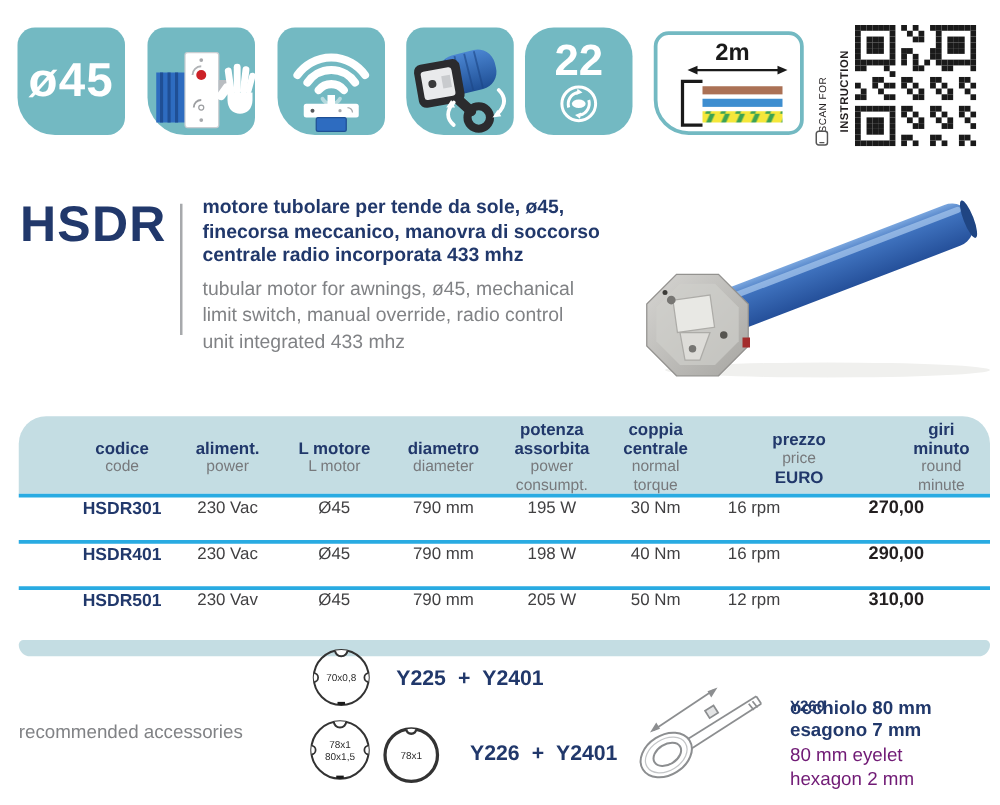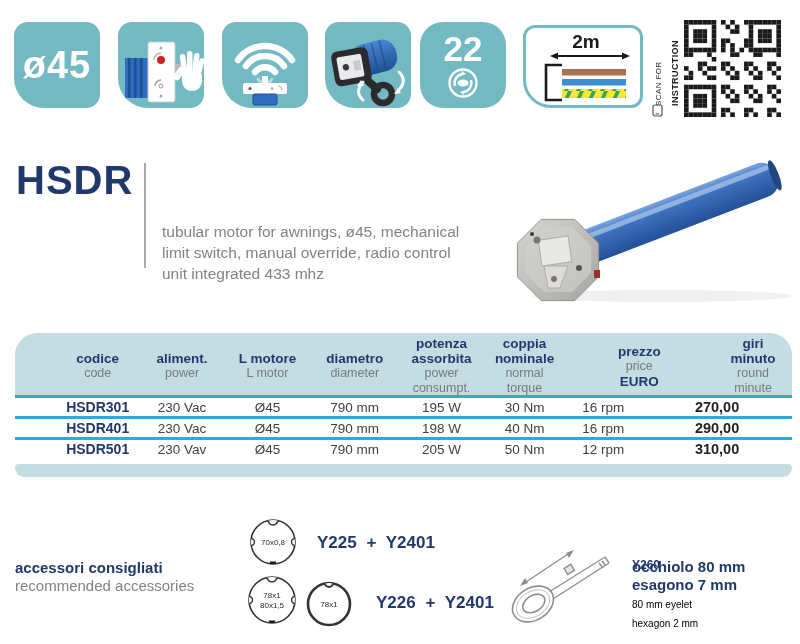--- a/index.html
+++ b/index.html
@@ -38,21 +38,21 @@
 
   
   .table{position:absolute;left:15px;top:333px;width:777px;}
   .thead{height:62px;background:#c4dde3;border-radius:22px 22px 0 0;display:flex;
          align-items:center;box-sizing:border-box;padding-top:4px;}
   .hcell{text-align:center;}
   .h-it{font-weight:bold;color:#21386b;font-size:13.5px;line-height:15px;white-space:pre-line;}
   .h-en{color:#77797c;font-size:12.5px;line-height:15px;white-space:pre-line;}
   .h-eur{font-weight:bold;color:#21386b;font-size:13.5px;line-height:15px;}
   .hline{height:3px;background:#29abe2;}
-  .trow{display:flex;align-items:center;height:18px;}
+  .trow{display:flex;align-items:flex-start;height:34px;}
   .rline{height:3px;background:#29abe2;}
   .cell{text-align:center;font-size:13.5px;color:#414042;}
   .cell.code{font-weight:bold;color:#21386b;font-size:14px;}
   .cell.price{font-weight:bold;color:#231f20;font-size:14.5px;}
   .c1{width:90px;margin-left:40px;} .c2{width:88px;} .c3{width:92px;} .c4{width:92px;}
   .c5{width:91px;} .c6{width:84px;} .c7{width:82px;} .c8{width:158px;}
   .tfoot{height:13px;background:#c4dde3;border-radius:5px 5px 12px 12px;margin-top:6px;}
 
   
   .acc-title{position:absolute;left:15px;top:559px;font-size:15px;font-weight:bold;color:#21386b;}
@@ -60,21 +60,21 @@
   .adapter1{position:absolute;left:247px;top:517px;}
   .adapter2a{position:absolute;left:245px;top:574px;}
   .adapter2b{position:absolute;left:305px;top:580px;}
   .acc-label{position:absolute;font-size:17px;font-weight:bold;color:#21386b;word-spacing:5px;}
   .label1{left:317px;top:533px;}
   .label2{left:376px;top:593px;}
   .eyelet{position:absolute;left:503px;top:536px;}
   .y260{position:absolute;left:632px;top:558px;font-size:12px;font-weight:bold;color:#21386b;}
   .eyelet-it{position:absolute;left:632px;top:558px;font-size:15px;font-weight:bold;
              color:#21386b;line-height:18px;}
-  .eyelet-en{position:absolute;left:632px;top:595px;font-size:10px;color:#000000;line-height:19px;}
+  .eyelet-en{position:absolute;left:632px;top:595px;font-size:15px;color:#701a75;line-height:19px;}
 </style>
 </head>
 <body>
 
 <div id="page">
 
   <div class="badge badge-diam">
     <span>ø45</span>
   </div>
 
@@ -375,20 +375,25 @@
       <rect x="36.95" y="92.38" width="4.62" height="4.62"></rect>
       <rect x="46.19" y="92.38" width="4.62" height="4.62"></rect>
       <rect x="60.05" y="92.38" width="4.62" height="4.62"></rect>
       <rect x="69.29" y="92.38" width="4.62" height="4.62"></rect>
       <rect x="83.14" y="92.38" width="4.62" height="4.62"></rect>
       <rect x="92.38" y="92.38" width="4.62" height="4.62"></rect>
     </svg>
 
   <div class="code-title">HSDR</div>
   <div class="vdivider"></div>
+  <div class="title-it">
+    <div>motore tubolare per tende da sole,  ø45,</div>
+    <div>finecorsa meccanico, manovra di soccorso</div>
+    <div>centrale radio incorporata 433 mhz</div>
+  </div>
   <div class="title-en">
     <div>tubular motor for awnings, ø45, mechanical</div>
     <div>limit switch, manual override, radio control</div>
     <div>unit integrated 433 mhz</div>
   </div>
 
   <svg class="motor-photo" width="308" height="158" viewBox="0 0 308 158">
     <defs>
       <linearGradient id="tube" x1="0" y1="0" x2="0" y2="1">
         <stop offset="0" stop-color="#7aa6de"></stop>
@@ -438,21 +443,21 @@
         <div class="h-en">diameter</div>
       </div>
       <div class="hcell c5">
         <div class="h-it">potenza
 assorbita</div>
         <div class="h-en">power
 consumpt.</div>
       </div>
       <div class="hcell c6">
         <div class="h-it">coppia
-nominale</div>
+centrale</div>
         <div class="h-en">normal
 torque</div>
       </div>
       <div class="hcell c8">
         <div class="h-it">prezzo</div>
         <div class="h-en">price</div>
         <div class="h-eur">EURO</div>
       </div>
       <div class="hcell c7">
         <div class="h-it">giri
@@ -493,21 +498,20 @@
       <div class="cell c3">Ø45</div>
       <div class="cell c4">790 mm</div>
       <div class="cell c5">205 W</div>
       <div class="cell c6">50 Nm</div>
       <div class="cell c7">12 rpm</div>
       <div class="cell c8 price">310,00</div>
     </div>
     <div class="tfoot"></div>
   </div>
 
-  <div class="acc-title">accessori consigliati</div>
   <div class="acc-sub">recommended accessories</div>
 
   <svg class="adapter1" width="52" height="52" viewBox="0 0 52 52">
     <defs>
         <clipPath id="cp1">
           <circle cx="26" cy="25" r="22"></circle>
         </clipPath>
       </defs>
     <circle cx="26" cy="25" r="22" fill="none" stroke="#333" stroke-width="1.6"></circle>
     <g clip-path="url(#cp1)">

